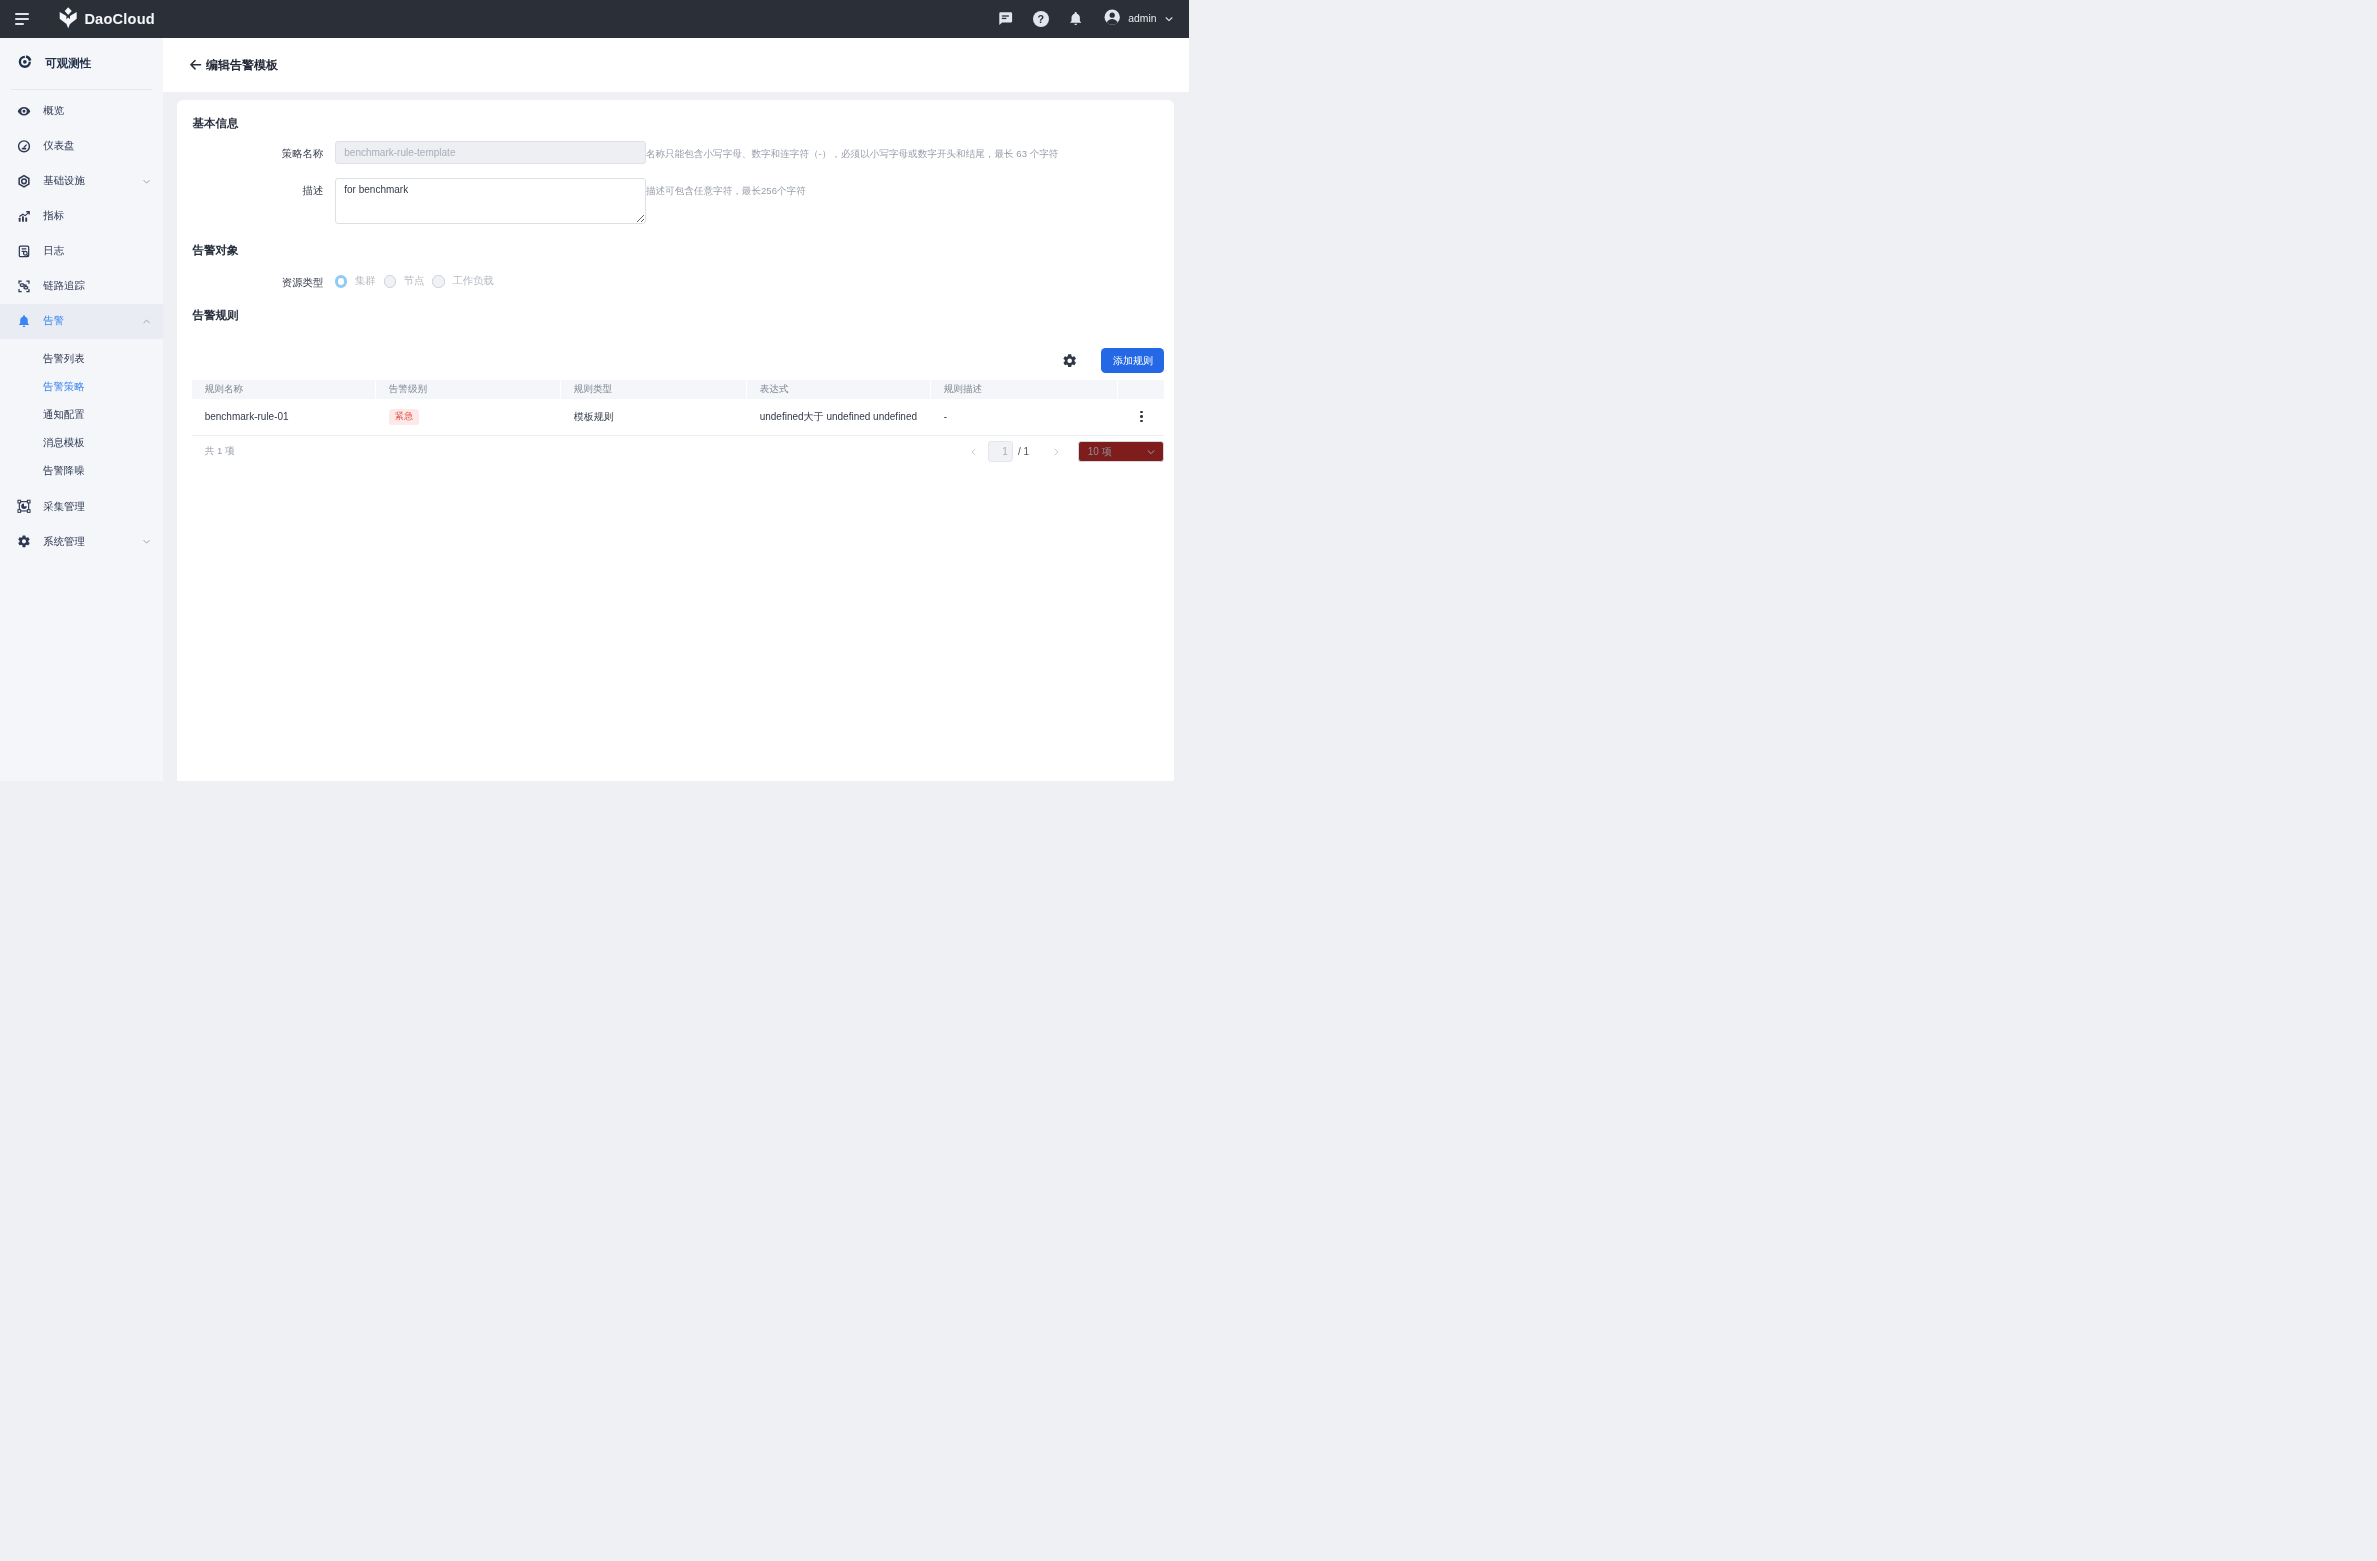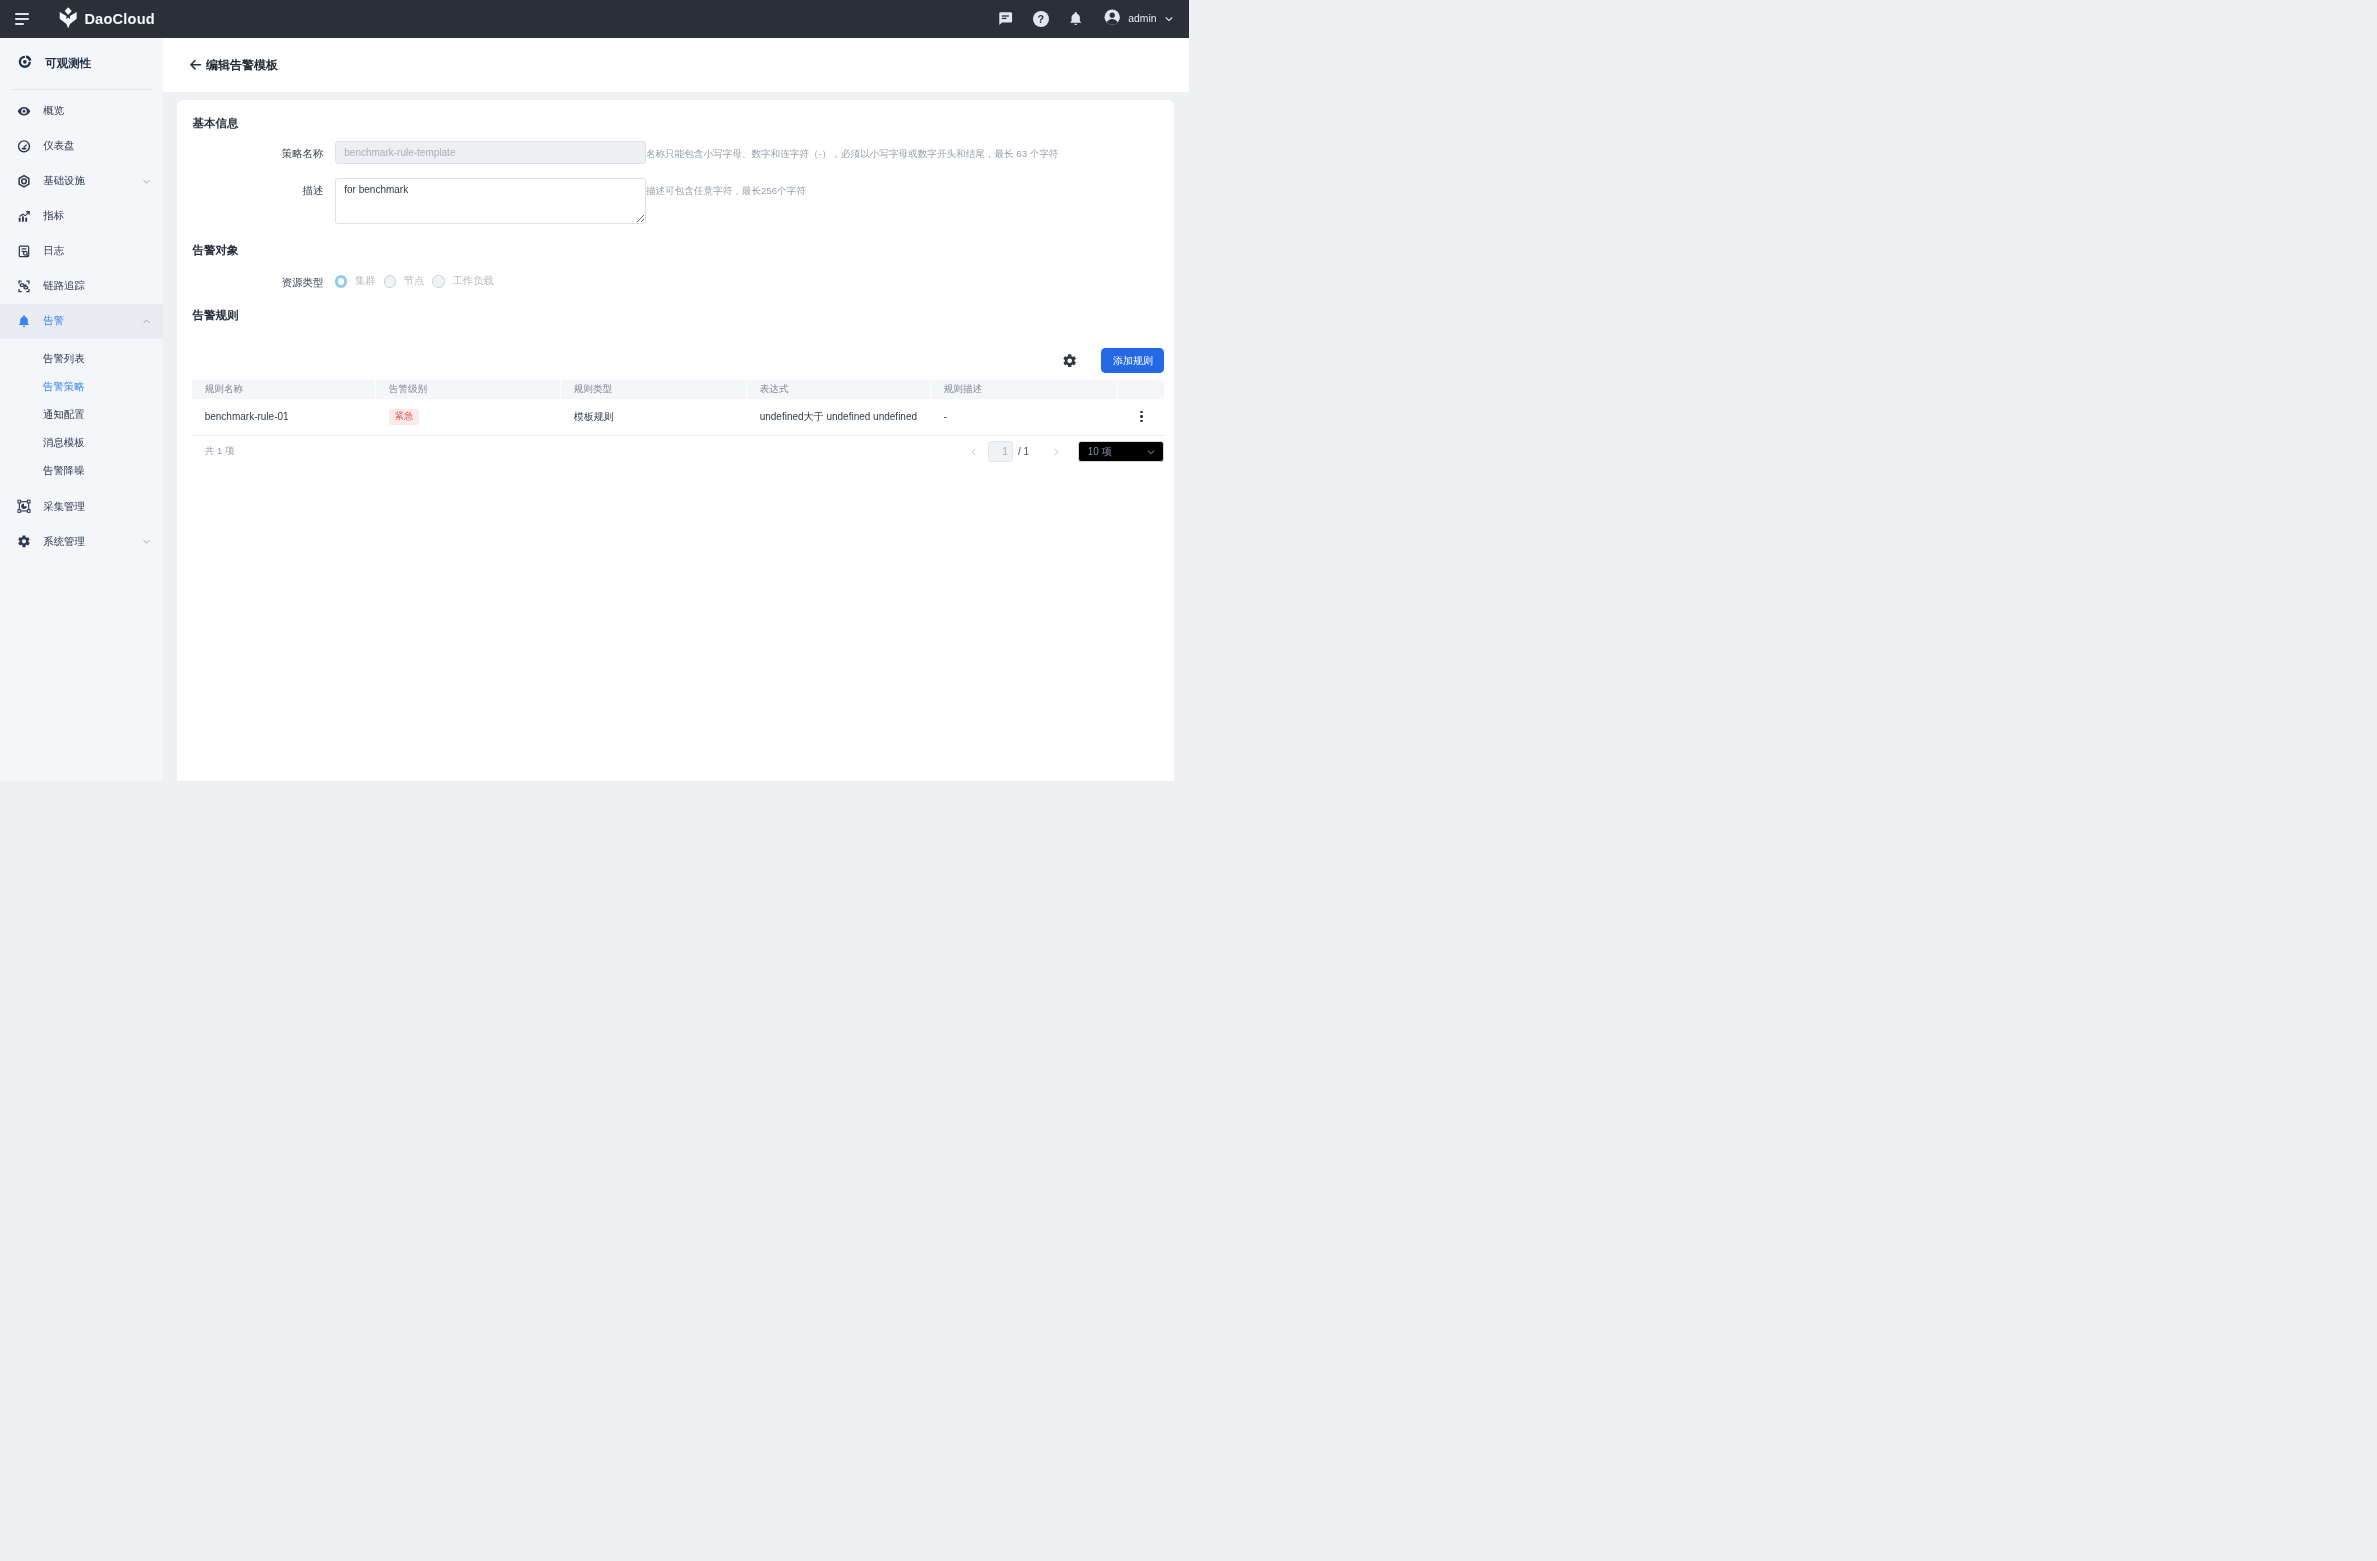--- a/index.html
+++ b/index.html
@@ -80,21 +80,21 @@
   .badge-danger { display:inline-block; background:#fdeae8; color:#dd5850; font-size:9.2px; padding:1.5px 6.1px; border-radius:3.1px; }
   .kebab { width:100%; display:flex; flex-direction:column; align-items:center; gap:1.9px; cursor:pointer; }
   .kebab i { width:2.7px; height:2.7px; border-radius:50%; background:#2f3743; display:block; }
 
   .tfoot { height:32px; display:flex; align-items:center; justify-content:space-between; padding-left:12.3px; color:#959ca8; font-size:9.6px; }
   .pager { display:flex; align-items:center; }
   .pg-chev { width:10.8px; height:10.8px; color:#c3c8d1; display:flex; align-items:center; justify-content:center; cursor:pointer; }
   .pg-input { width:25px; height:21.5px; background:#f0f2f5; border:0.8px solid #e3e6eb; border-radius:3.1px; text-align:right; padding-right:4.6px; color:#a9aeb8; font-size:10px; margin:0 4.6px 0 9.2px; font-family:inherit; outline:none; }
   .pg-total { color:#4a525f; font-size:10px; }
   .pg-next { margin-left:21.5px; }
-  .size-select { margin-left:17px; width:86px; height:21.5px; border:0.8px solid #d4d8df; border-radius:3.1px; display:flex; align-items:center; justify-content:space-between; padding:0 7.7px 0 8.4px; color:#8a919d; font-size:10px; cursor:pointer; background:#000000; }
+  .size-select { margin-left:17px; width:86px; height:21.5px; border:0.8px solid #d4d8df; border-radius:3.1px; display:flex; align-items:center; justify-content:space-between; padding:0 7.7px 0 8.4px; color:#8a919d; font-size:10px; cursor:pointer; background:#7f1d1d; }
 
   
   .footer { height:32px; background:#fff; box-shadow:0 -3.1px 7.7px rgba(31,35,41,.06); display:flex; align-items:center; justify-content:flex-end; gap:29px; padding-right:31px; flex:0 0 auto; position:relative; z-index:2; }
   .btn-text { font-size:10.4px; color:#363c45; background:none; border:none; cursor:pointer; font-family:inherit; }
   .btn-confirm { height:22px; padding:0 12.3px; background:#2468e5; color:#fff; font-size:15px; border:none; border-radius:4.6px; cursor:pointer; font-family:inherit; }
 </style>
 </head>
 <body>
 
 <div class="app">

